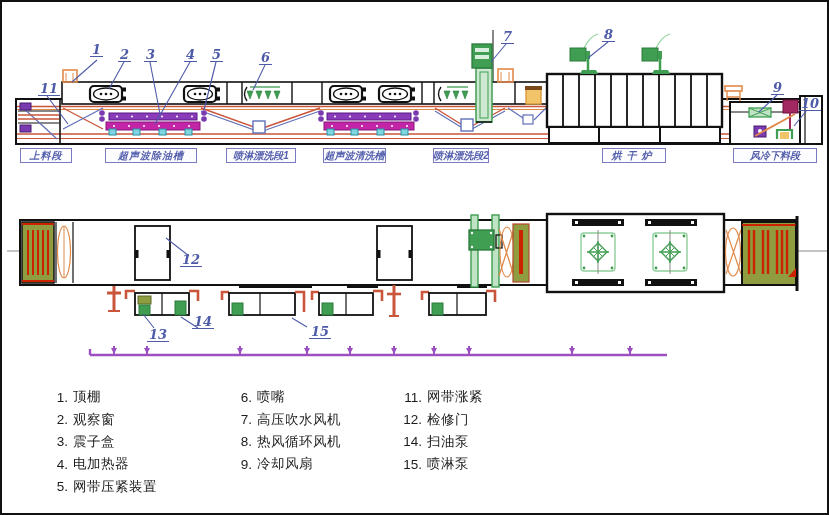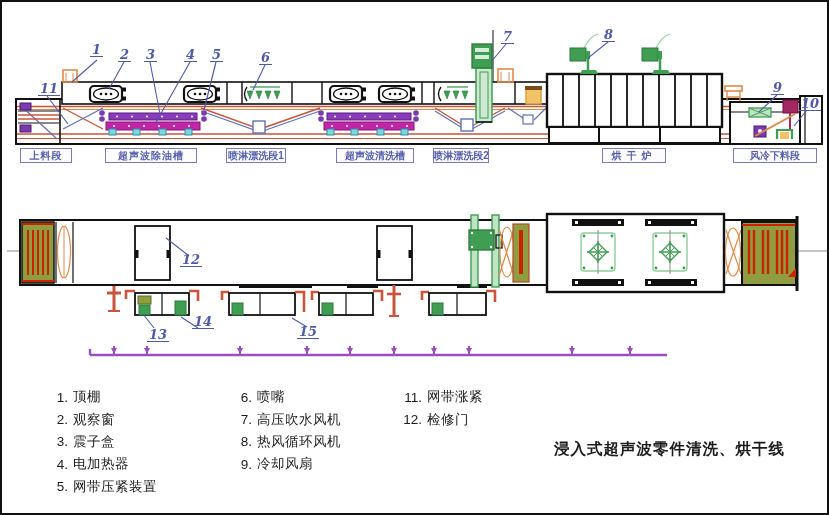--- a/index.html
+++ b/index.html
@@ -11,21 +11,21 @@
   #art{position:absolute;left:0;top:0;}
   .callout{
     position:absolute;color:#4d5aa8;font-family:"DejaVu Serif",serif;
     font-style:italic;font-weight:bold;font-size:13px;line-height:13px;
     border-bottom:1.2px solid #4d5aa8;padding:0 2px;
   }
   .seclabel{
     position:absolute;height:15px;border:1.5px solid #7a7ac0;color:#5560ad;
     font-size:10px;font-weight:bold;display:flex;align-items:center;
     justify-content:center;letter-spacing:1px;white-space:nowrap;
-    background:#fdfdff;box-sizing:border-box;padding:0 1px;
+    background:#fdfdff;box-sizing:border-box;padding:0 1px;font-style:italic;
   }
   .seclabel.wide{letter-spacing:5px;}
   .legend-col{position:absolute;color:#1c1c1c;font-size:13.5px;}
   .legend-row{display:flex;height:22.4px;align-items:center;}
   .lnum{display:inline-block;text-align:right;margin-right:5px;}
   .legend-col .lnum{width:26px;}
   .llabel{letter-spacing:0.5px;}
   .diagram-title{
     position:absolute;left:552px;top:437px;width:272px;color:#1c1c1c;
     font-size:15.5px;font-weight:bold;letter-spacing:1px;white-space:nowrap;
@@ -476,26 +476,26 @@
 <div class="callout" style="left:208px;top:46px">5</div>
 <div class="callout" style="left:257px;top:49px">6</div>
 <div class="callout" style="left:499px;top:28px">7</div>
 <div class="callout" style="left:600px;top:26px">8</div>
 <div class="callout" style="left:769px;top:79px">9</div>
 <div class="callout" style="left:797px;top:95px">10</div>
 <div class="callout" style="left:36px;top:80px">11</div>
 <div class="callout" style="left:178px;top:251px">12</div>
 <div class="callout" style="left:145px;top:326px">13</div>
 <div class="callout" style="left:190px;top:313px">14</div>
-<div class="callout" style="left:295px;top:323px">15</div>
+<div class="callout" style="left:307px;top:323px">15</div>
 
 <div class="seclabel" style="left:18px;top:146px;width:52px">上料段</div>
 <div class="seclabel" style="left:103px;top:146px;width:92px">超声波除油槽</div>
-<div class="seclabel" style="left:224px;top:146px;width:60px;letter-spacing:0">喷淋漂洗段1</div>
-<div class="seclabel" style="left:334px;top:146px;width:78px;letter-spacing:0">超声波清洗槽</div>
+<div class="seclabel" style="left:224px;top:146px;width:70px;letter-spacing:0">喷淋漂洗段1</div>
+<div class="seclabel" style="left:321px;top:146px;width:63px;letter-spacing:0">超声波清洗槽</div>
 <div class="seclabel" style="left:431px;top:146px;width:56px;letter-spacing:0">喷淋漂洗段2</div>
 <div class="seclabel wide" style="left:600px;top:146px;width:64px">烘干炉</div>
 <div class="seclabel" style="left:731px;top:146px;width:84px;letter-spacing:0">风冷下料段</div>
 
 <div class="legend-col" style="left:40px;top:384px">
   <div class="legend-row">
         <span class="lnum">1.</span>
         <span class="llabel">顶棚</span>
       </div>
   <div class="legend-row">
@@ -535,17 +535,24 @@
 </div>
 <div class="legend-col" style="left:394px;top:384px">
   <div class="legend-row">
         <span class="lnum">11.</span>
         <span class="llabel">网带涨紧</span>
       </div>
   <div class="legend-row">
         <span class="lnum">12.</span>
         <span class="llabel">检修门</span>
       </div>
+  <div class="legend-row">
+        <span class="lnum">14.</span>
+        <span class="llabel">扫油泵</span>
+      </div>
+  <div class="legend-row">
+        <span class="lnum">15.</span>
+        <span class="llabel">喷淋泵</span>
+      </div>
 </div>
 
-<div class="diagram-title">浸入式超声波零件清洗、烘干线</div>
 
 </div>
 
 </body></html>

